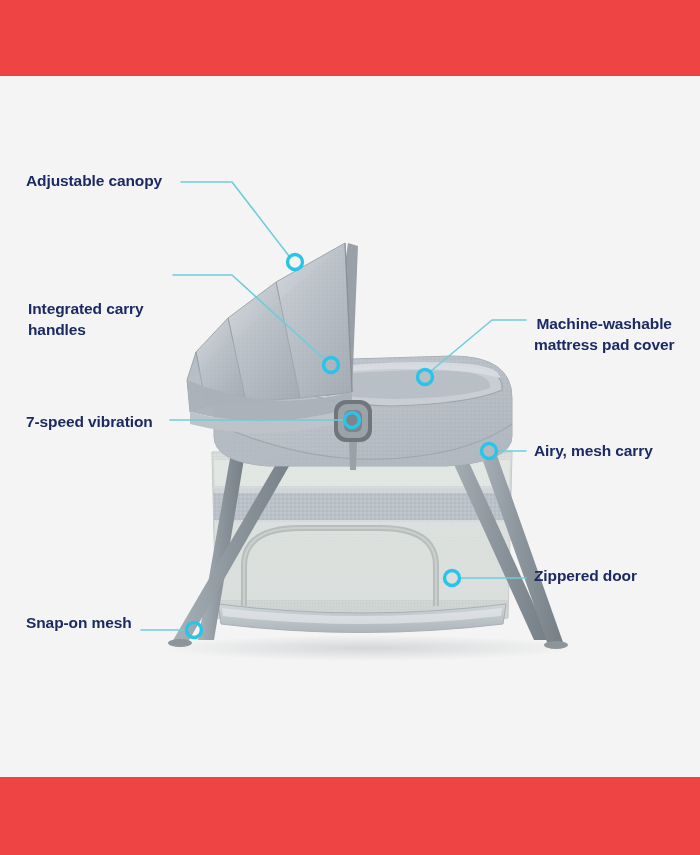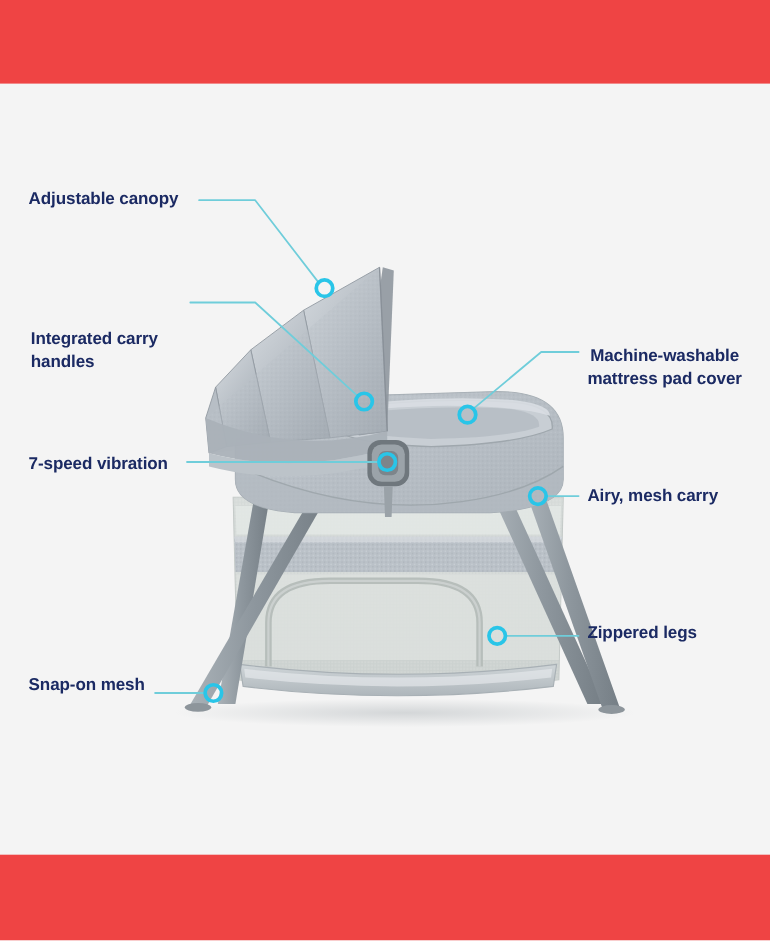--- a/index.html
+++ b/index.html
@@ -196,17 +196,17 @@
   </svg>
 
   <div id="labels">
       <div class="callout-label " style="left: 26px; top: 170px;">Adjustable canopy</div>
       <div class="callout-label " style="left: 28px; top: 263px; margin-top: 35px;">Integrated carry
 handles</div>
       <div class="callout-label lbl-right" style="left: 534px; top: 313px;">Machine-washable
 mattress pad cover</div>
       <div class="callout-label " style="left: 26px; top: 411px;">7-speed vibration</div>
       <div class="callout-label lbl-right" style="left: 534px; top: 440px;">Airy, mesh carry</div>
-      <div class="callout-label lbl-right" style="left: 534px; top: 565px;">Zippered legs</div>
+      <div class="callout-label lbl-right" style="left: 534px; top: 565px;">Zippered door</div>
       <div class="callout-label " style="left: 26px; top: 612px;">Snap-on mesh</div>
     </div>
 
 </div>
 
 </body></html>

